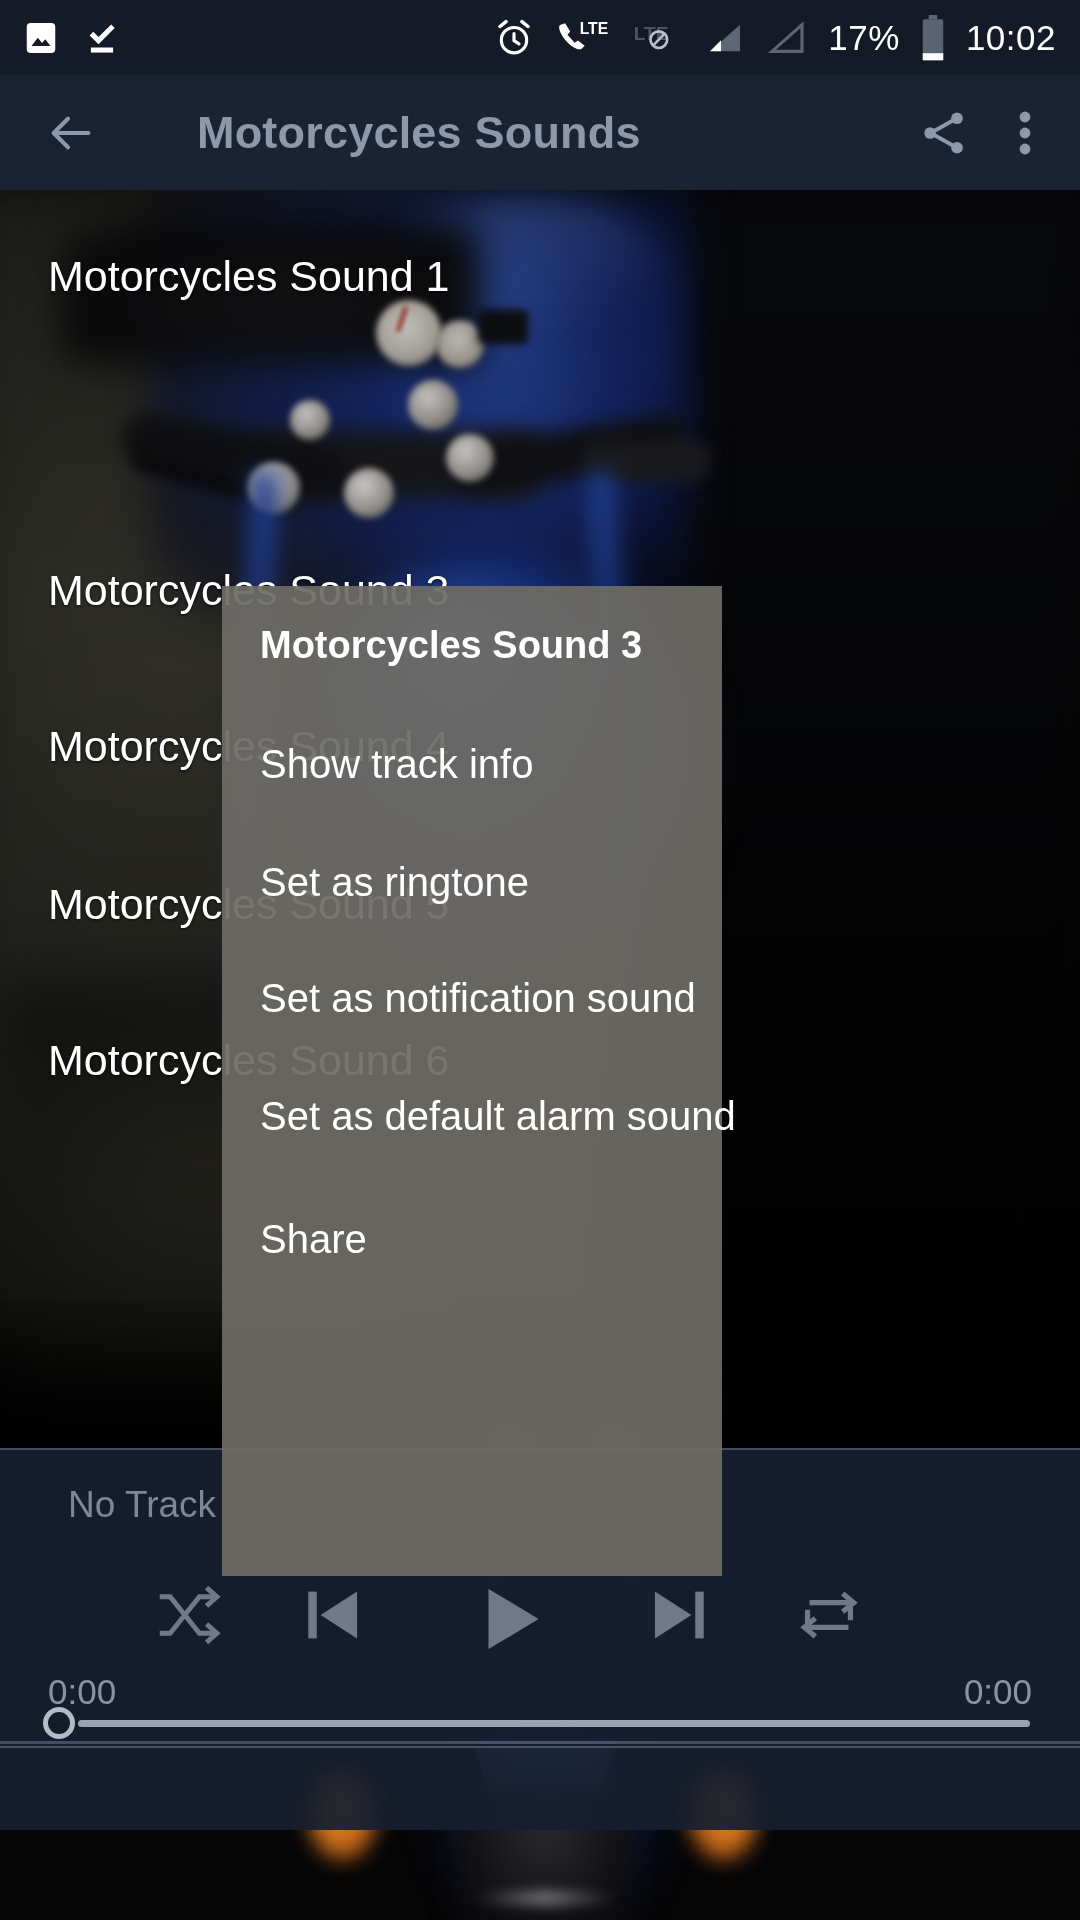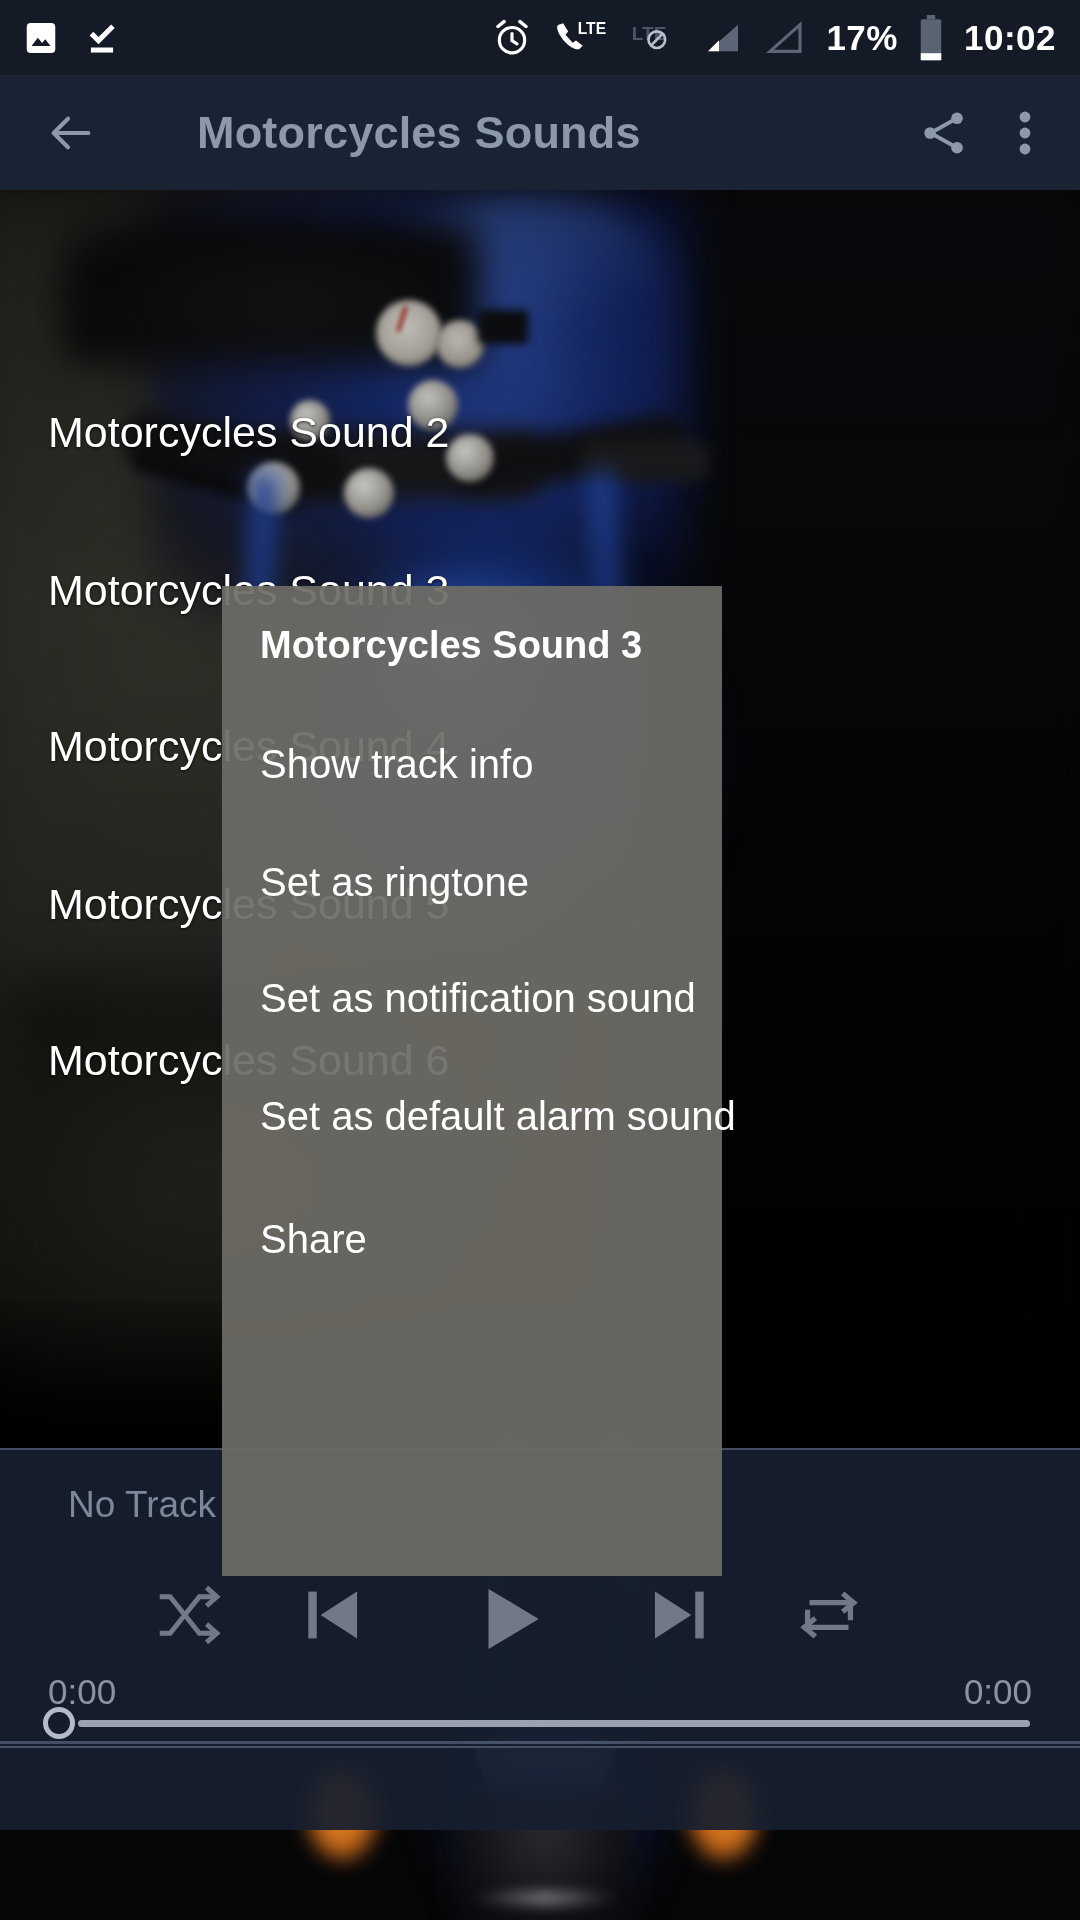--- a/index.html
+++ b/index.html
@@ -92,21 +92,21 @@
   .vig{left:0;top:140px;width:1080px;height:1310px;
     background:linear-gradient(180deg,rgba(0,0,0,.25),rgba(0,0,0,.12) 35%,rgba(0,0,0,.35) 100%);}
   .blackbelt{left:0;top:1300px;width:1080px;height:160px;background:linear-gradient(180deg,rgba(0,0,0,.1),#000);}
   .blackbelt2{left:0;top:1740px;width:1080px;height:90px;background:linear-gradient(180deg,#000,rgba(0,0,0,.25));}
 
   
   #status-bar{position:absolute;left:0;top:0;width:1080px;height:75px;background:#141a26;
     display:flex;align-items:center;z-index:40;}
   .sb-left{display:flex;align-items:center;gap:22px;padding-left:22px;}
   .sb-right{margin-left:auto;display:flex;align-items:center;gap:20px;padding-right:24px;}
-  .sb-txt{color:#fff;font-size:35px;font-weight:700;letter-spacing:.5px;}
+  .sb-txt{color:#fff;font-size:35px;font-weight:400;letter-spacing:.5px;}
   .ico{display:block;}
 
   
   #app-bar{position:absolute;left:0;top:75px;width:1080px;height:115px;background:#1a2333;
     display:flex;align-items:center;z-index:35;gap:44px;}
   #app-bar .title{color:#8c98ab;font-size:45px;font-weight:700;margin-left:56px;letter-spacing:.2px;}
   .ab-actions{margin-left:auto;display:flex;align-items:center;gap:46px;padding-right:46px;}
   .back-wrap{padding-left:45px;display:flex;align-items:center;}
 
   
@@ -263,22 +263,22 @@
       <svg class="ico" width="18" height="52" viewBox="0 0 6 24">
         <circle cx="3" cy="4.6" r="2.5" fill="#8c98ab"></circle>
         <circle cx="3" cy="12" r="2.5" fill="#8c98ab"></circle>
         <circle cx="3" cy="19.4" r="2.5" fill="#8c98ab"></circle>
       </svg>
     </span>
   </div>
 </div>
 
 <div id="track-list">
-  <div class="track-row" style="top:164px">
-    <span class="label">Motorcycles Sound 2</span>
+  <div class="track-row" style="top:8px">
+    <span class="label">Motorcycles Sound 1</span>
     </div>
   <div class="track-row" style="top:322px">
     <span class="label">Motorcycles Sound 3</span>
     </div>
   <div class="track-row" style="top:478px">
     <span class="label">Motorcycles Sound 4</span>
     </div>
   <div class="track-row" style="top:636px">
     <span class="label">Motorcycles Sound 5</span>
     </div>

